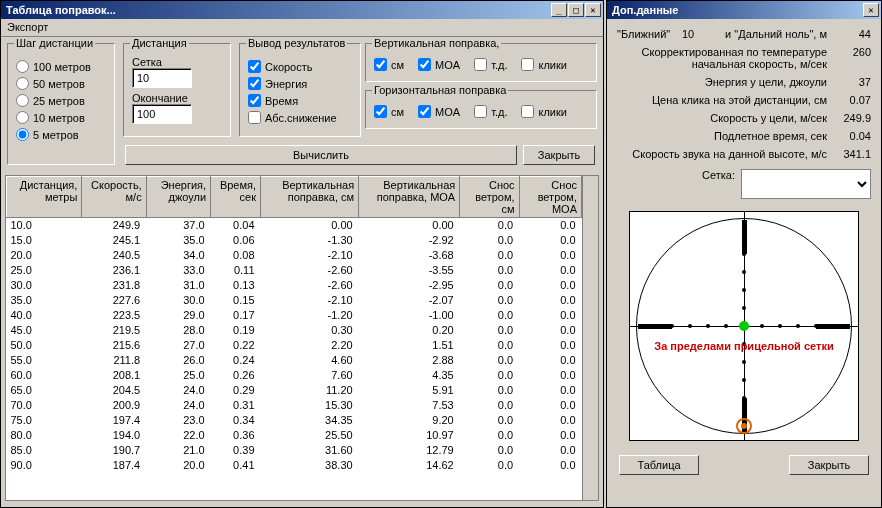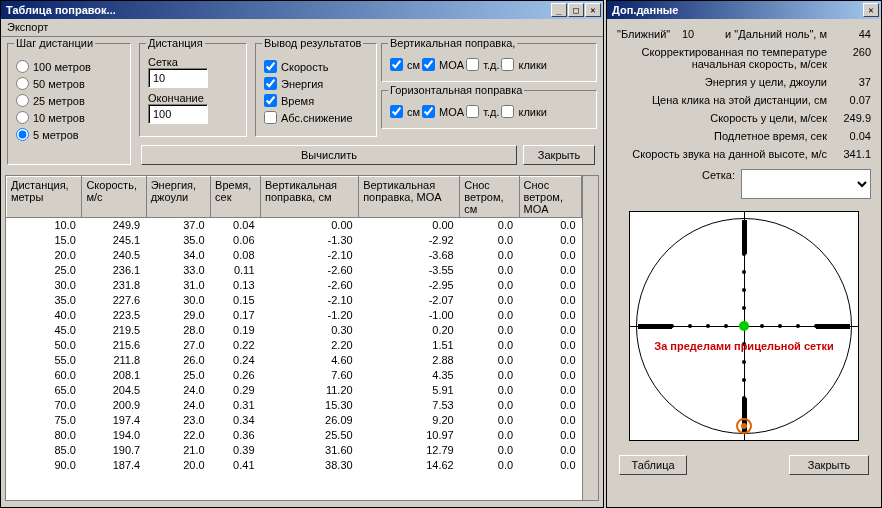--- a/index.html
+++ b/index.html
@@ -14,27 +14,27 @@
 .menubar{height:18px;padding:2px 6px;border-bottom:1px solid #808080}
 .groupbox{border:1px solid #808080;border-right-color:#fff;border-bottom-color:#fff;position:relative;padding:12px 8px 8px;margin:4px}
 .groupbox .legend{position:absolute;top:-7px;left:6px;background:#d4d0c8;padding:0 2px}
 .row1{display:flex;padding:2px}
 .radio,.check{display:flex;align-items:center;gap:4px;margin:4px 0;cursor:pointer}
 .radio input,.check input{margin:0}
 .textfield{background:#fff;border:1px solid #808080;border-right-color:#fff;border-bottom-color:#fff;box-shadow:inset 1px 1px #000;padding:2px 4px;width:60px;height:20px}
 .button{background:#d4d0c8;border:1px solid #fff;border-right-color:#404040;border-bottom-color:#404040;padding:3px 10px;cursor:pointer;text-align:center}
 .hgroup{border:1px solid #808080;border-right-color:#fff;border-bottom-color:#fff;padding:4px 8px 6px;position:relative}
 .hgroup .lg{position:absolute;top:-7px;left:6px;background:#d4d0c8;padding:0 2px}
-.chkrow{display:flex;gap:2px;margin-top:6px}
+.chkrow{display:flex;gap:14px;margin-top:6px}
 .btnrow{display:flex;gap:6px;padding:4px 6px}
 .tablewrap{flex:1;display:flex;margin:4px 4px 6px;background:#fff;border:1px solid #808080;overflow:hidden}
 table{border-collapse:collapse;width:100%}
-th{background:#d4d0c8;border:1px solid #808080;border-top-color:#fff;border-left-color:#fff;padding:2px 4px;font-weight:normal;text-align:left;height:34px;vertical-align:top}
+th{background:#d4d0c8;border:1px solid #808080;border-top-color:#fff;border-left-color:#fff;padding:2px 4px;font-weight:normal;text-align:right;height:34px;vertical-align:top}
 td{padding:0 6px 0 2px;text-align:right;border:none;height:15px}
-td:first-child{text-align:right;padding-left:4px}
+td:first-child{text-align:left;padding-left:4px}
 .scrollbar{width:16px;background:#d4d0c8;border-left:1px solid #808080}
 .kv{display:flex;justify-content:space-between;padding:3px 10px}
 .kv .k{text-align:right;flex:1;padding-right:10px}
 .kv .v{width:34px;text-align:right}
 .kv .v2{width:34px;text-align:right}
 .selrow{display:flex;align-items:flex-start;gap:6px;padding:6px 10px}
 select{background:#fff;border:1px solid #808080;padding:14px;width:130px;height:20px}
 .reticleBox{margin:6px auto;width:230px;height:230px;border:1px solid #000;background:#fff;position:relative}
 .reticle{position:absolute;inset:6px;border:1px solid #000;border-radius:50%}
 .cross{position:absolute;background:#000}
@@ -59,21 +59,21 @@
       <div class="sysbtn">□</div>
       <div class="sysbtn">✕</div>
     </div>
   </div>
   <div class="menubar">
     <span>Экспорт</span>
   </div>
 
   <div class="row1">
 
-    <div class="groupbox" style="width:124px">
+    <div class="groupbox" style="width:108px">
       <span class="legend">Шаг дистанции</span>
       <div id="step-opts">
           <label class="radio">
             <input type="radio" name="st" style="">
             <span>100 метров</span>
           </label>
           <label class="radio">
             <input type="radio" name="st" style="">
             <span>50 метров</span>
           </label>
@@ -316,21 +316,21 @@
               <td>15.30</td>
               <td>7.53</td>
               <td>0.0</td>
               <td>0.0</td>
             </tr>
             <tr>
               <td>75.0</td>
               <td>197.4</td>
               <td>23.0</td>
               <td>0.34</td>
-              <td>26.09</td>
+              <td>34.35</td>
               <td>9.20</td>
               <td>0.0</td>
               <td>0.0</td>
             </tr>
             <tr>
               <td>80.0</td>
               <td>194.0</td>
               <td>22.0</td>
               <td>0.36</td>
               <td>25.50</td>
@@ -433,17 +433,17 @@
           <div class="dot" style="top: calc(50% - 2px); left: calc(50% + 52px);"></div>
           <div class="dot" style="left: calc(50% - 2px); top: calc(50% + 52px);"></div>
           <div class="dot" style="top: calc(50% - 2px); left: calc(50% + 70px);"></div>
           <div class="dot" style="left: calc(50% - 2px); top: calc(50% + 70px);"></div>
         </div>
       <div class="cdot"></div>
       <div class="impact"></div>
       <div class="warn">За пределами прицельной сетки</div>
     </div>
     <div class="btnrow2">
-      <div class="button" style="width:68px">Таблица</div>
+      <div class="button" style="width:80px">Таблица</div>
       <div class="button" style="width:80px">Закрыть</div>
     </div>
   </div>
 </div>
 
 </body></html>

